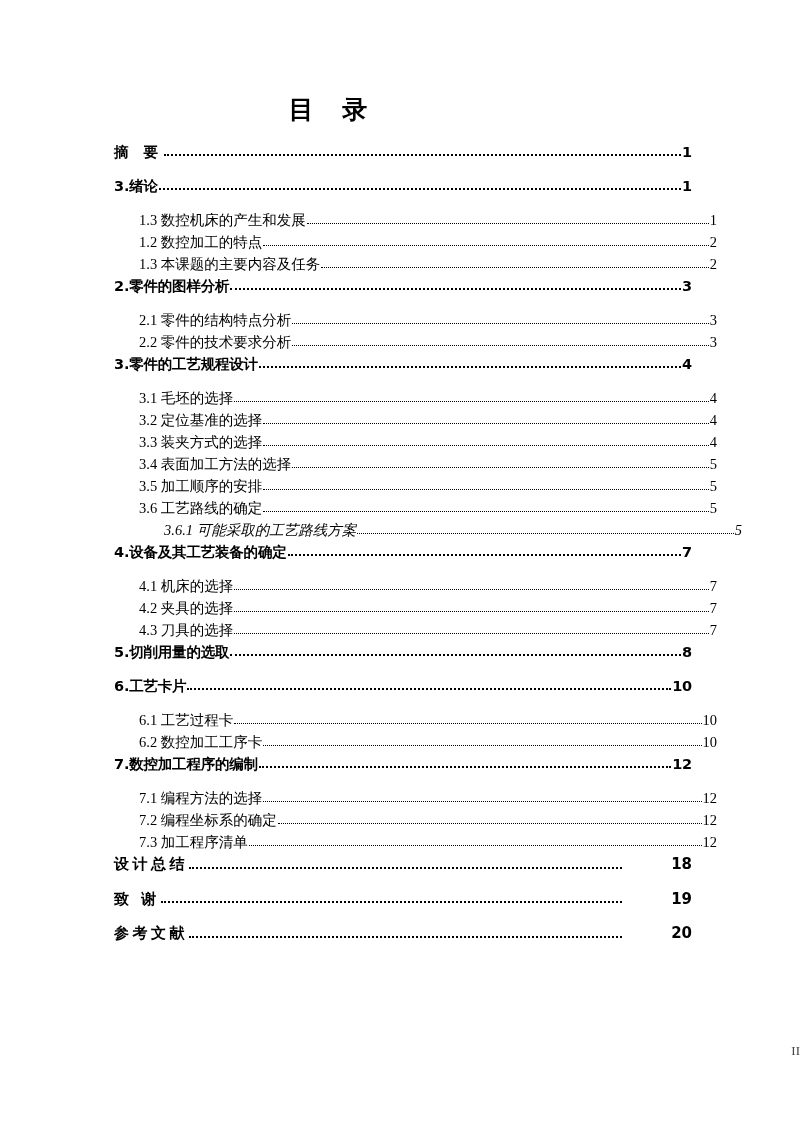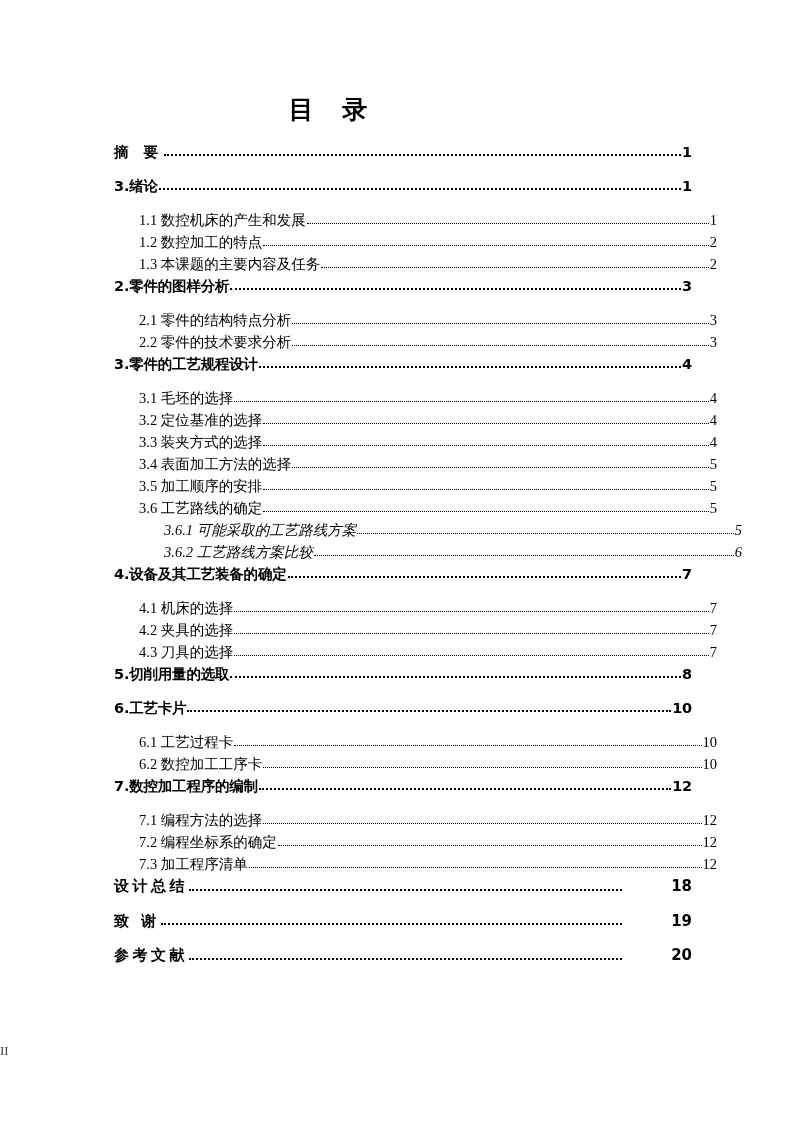--- a/index.html
+++ b/index.html
@@ -147,21 +147,21 @@
   .lvlback .entry-label { letter-spacing: 3.5px; }
   .lvlback .leader::before { border-bottom-width: 2.6px; }
   .lvlback .page-num { font-weight: bold; margin-left: 48px; }
 
   
   .footer-pagenum {
     position: absolute;
     left: 0;
     top: 1044px;
     width: 800px;
-    text-align: left;
+    text-align: right;
     font-size: 13px;
     font-family: "Liberation Serif", "DejaVu Serif", serif;
     color: #444;
     line-height: 1;
   }
 </style>
 </head>
 <body>
 
 <div class="page">
@@ -173,21 +173,21 @@
         <span class="entry-label">摘  要</span>
         <span class="leader"></span>
         <span class="page-num">1</span>
       </div>
       <div class="toc-entry lvl1">
         <span class="entry-label">3.绪论</span>
         <span class="leader"></span>
         <span class="page-num">1</span>
       </div>
       <div class="toc-entry lvl2">
-        <span class="entry-label">1.1 数控机床的产生和发展</span>
+        <span class="entry-label">1.3 数控机床的产生和发展</span>
         <span class="leader"></span>
         <span class="page-num">1</span>
       </div>
       <div class="toc-entry lvl2">
         <span class="entry-label">1.2 数控加工的特点</span>
         <span class="leader"></span>
         <span class="page-num">2</span>
       </div>
       <div class="toc-entry lvl2">
         <span class="entry-label">1.3 本课题的主要内容及任务</span>
@@ -242,25 +242,20 @@
       <div class="toc-entry lvl2">
         <span class="entry-label">3.6 工艺路线的确定</span>
         <span class="leader"></span>
         <span class="page-num">5</span>
       </div>
       <div class="toc-entry lvl3">
         <span class="entry-label">3.6.1  可能采取的工艺路线方案</span>
         <span class="leader"></span>
         <span class="page-num">5</span>
       </div>
-      <div class="toc-entry lvl3">
-        <span class="entry-label">3.6.2  工艺路线方案比较</span>
-        <span class="leader"></span>
-        <span class="page-num">6</span>
-      </div>
       <div class="toc-entry lvl1">
         <span class="entry-label">4.设备及其工艺装备的确定</span>
         <span class="leader"></span>
         <span class="page-num">7</span>
       </div>
       <div class="toc-entry lvl2">
         <span class="entry-label">4.1 机床的选择</span>
         <span class="leader"></span>
         <span class="page-num">7</span>
       </div>

